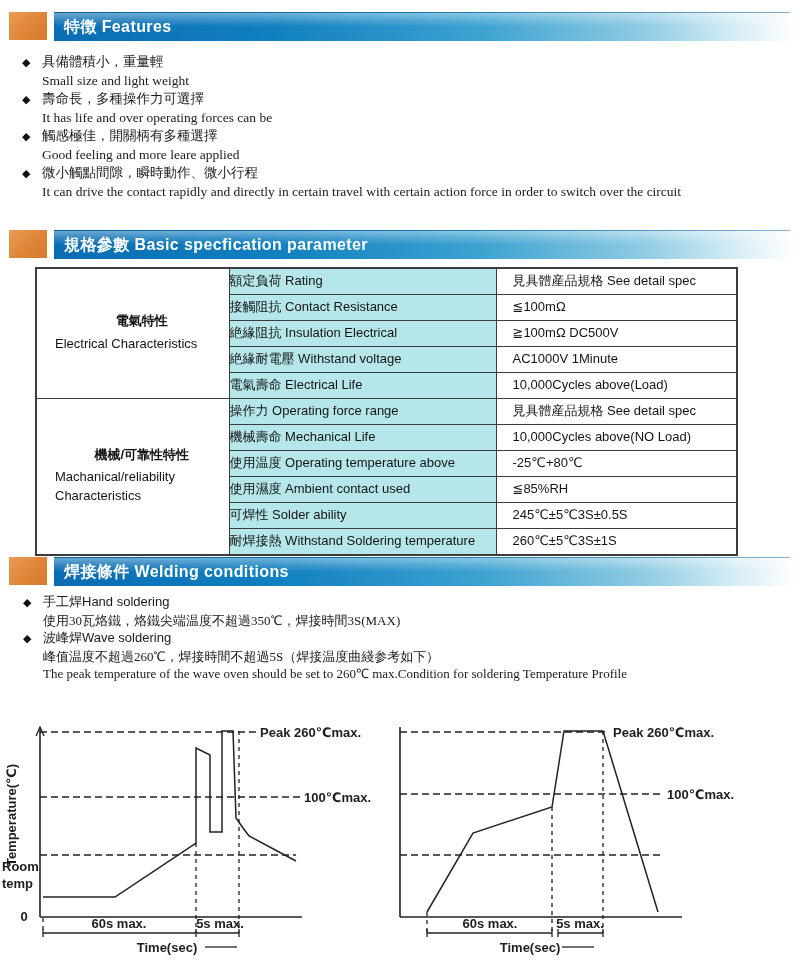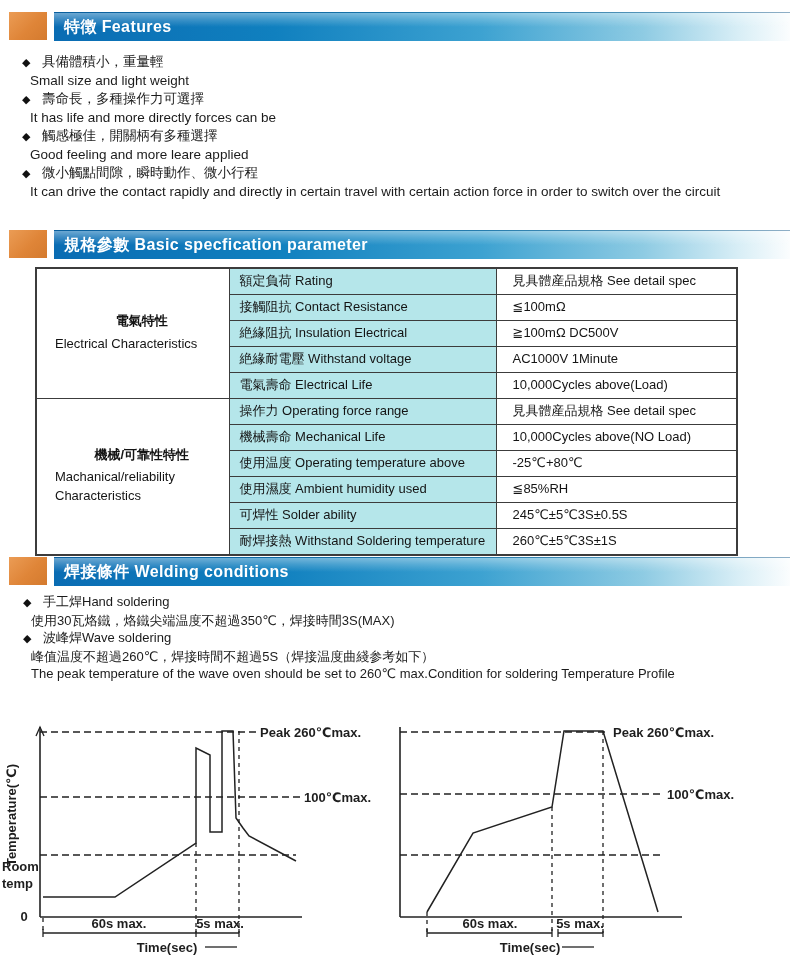--- a/index.html
+++ b/index.html
@@ -23,30 +23,30 @@
   }
   .blue-bar span{
     display:block;padding-left:10px;line-height:27px;
     font-size:16px;font-weight:bold;color:#ffffff;letter-spacing:.4px;white-space:nowrap;
   }
   
   .bullet-list{position:absolute;font-size:13.5px;line-height:18.5px;white-space:nowrap;}
   .b-row{display:flex;align-items:flex-start;}
   .dia{width:20px;flex:0 0 20px;font-size:11px;line-height:18.5px;color:#111;}
   .b-zh{font-weight:normal;}
-  .b-sub{margin-left:8px;}
+  .b-sub{margin-left:20px;font-family:Liberation Serif, serif;}
   
   .spec-table{
     position:absolute;left:35px;top:267px;border-collapse:collapse;
     font-size:13px;color:#141414;table-layout:fixed;
   }
   .spec-table td{border:1px solid #3c3c3c;height:25px;padding:0;line-height:1.15;overflow:hidden;white-space:nowrap;}
   .spec-table{border:2px solid #3c3c3c;}
   td.group-cell{padding-left:18px;vertical-align:middle;background:#ffffff;}
-  td.param-cell{background:var(--cyan,#b5e6ea);padding-left:10px;}
+  td.param-cell{background:var(--cyan,#b5e6ea);}
   td.value-cell{padding-left:16px;background:#ffffff;}
   .gzh{font-weight:bold;margin-bottom:5px;text-align:center;}
   .gen{line-height:19px;}
   
   .chart-svg{position:absolute;}
   .chart-svg text{font-size:13px;font-weight:600;fill:#1e1e1e;font-family:inherit;}
 </style>
 </head>
 <body style="--orange: #df8538; --bar-blue: #0a6cb3; --cyan: #b5e6ea;">
 
@@ -60,21 +60,21 @@
 <div class="bullet-list" style="left:22px;top:53px;">
     <div class="b-row">
       <span class="dia">◆</span>
       <span class="b-zh">具備體積小，重量輕</span>
     </div>
     <div class="b-sub">Small size and light weight</div>
     <div class="b-row">
       <span class="dia">◆</span>
       <span class="b-zh">壽命長，多種操作力可選擇</span>
     </div>
-    <div class="b-sub">It has life and more directly forces can be</div>
+    <div class="b-sub">It has life and over operating forces can be</div>
     <div class="b-row">
       <span class="dia">◆</span>
       <span class="b-zh">觸感極佳，開關柄有多種選擇</span>
     </div>
     <div class="b-sub">Good feeling and more leare applied</div>
     <div class="b-row">
       <span class="dia">◆</span>
       <span class="b-zh">微小觸點間隙，瞬時動作、微小行程</span>
     </div>
     <div class="b-sub">It can drive the contact rapidly and directly in certain travel with certain action force in order to switch over the circuit</div>
@@ -129,21 +129,21 @@
       </tr>
       <tr>
         <td class="param-cell">機械壽命 Mechanical Life</td>
         <td class="value-cell">10,000Cycles above(NO Load)</td>
       </tr>
       <tr>
         <td class="param-cell">使用温度 Operating temperature above</td>
         <td class="value-cell">-25℃+80℃</td>
       </tr>
       <tr>
-        <td class="param-cell">使用濕度 Ambient humidity used</td>
+        <td class="param-cell">使用濕度 Ambient contact used</td>
         <td class="value-cell">≦85%RH</td>
       </tr>
       <tr>
         <td class="param-cell">可焊性 Solder ability</td>
         <td class="value-cell">245℃±5℃3S±0.5S</td>
       </tr>
       <tr>
         <td class="param-cell">耐焊接熱 Withstand Soldering temperature</td>
         <td class="value-cell">260℃±5℃3S±1S</td>
       </tr>

